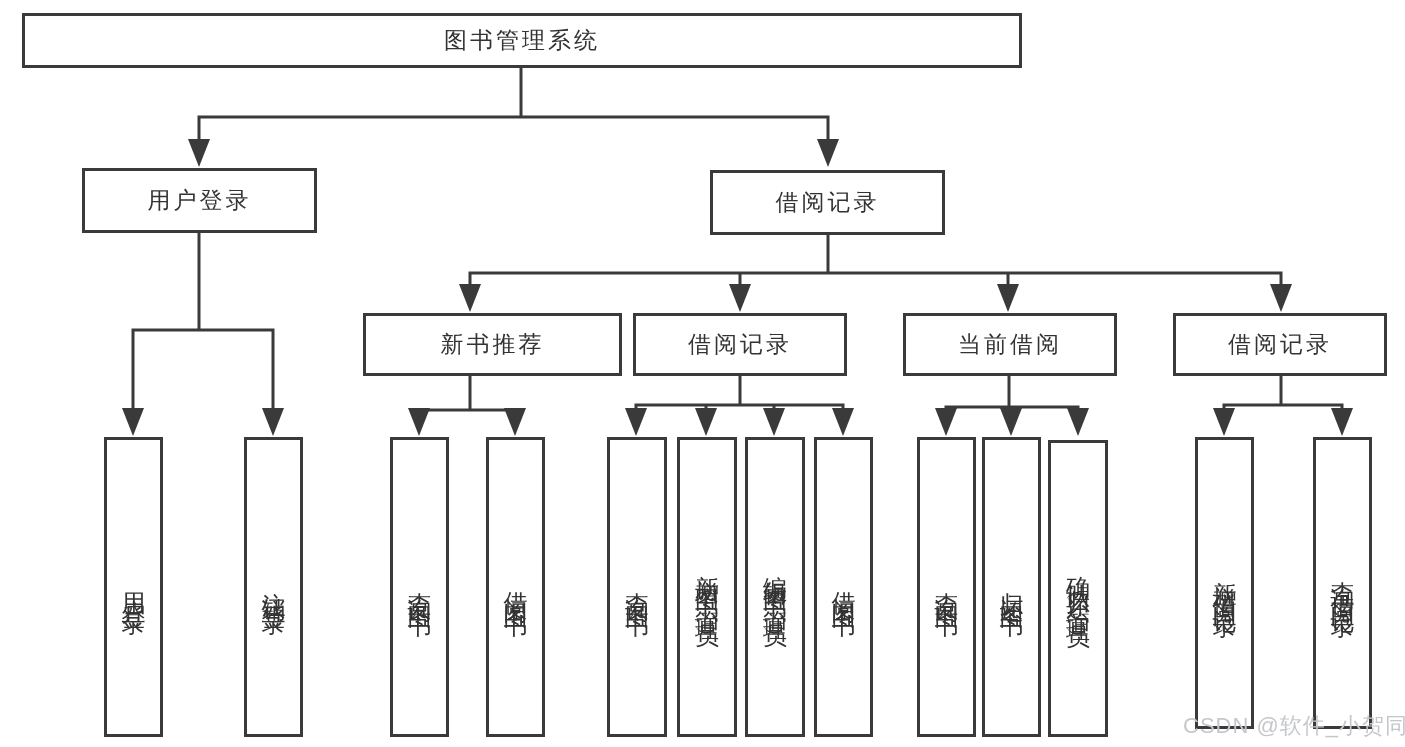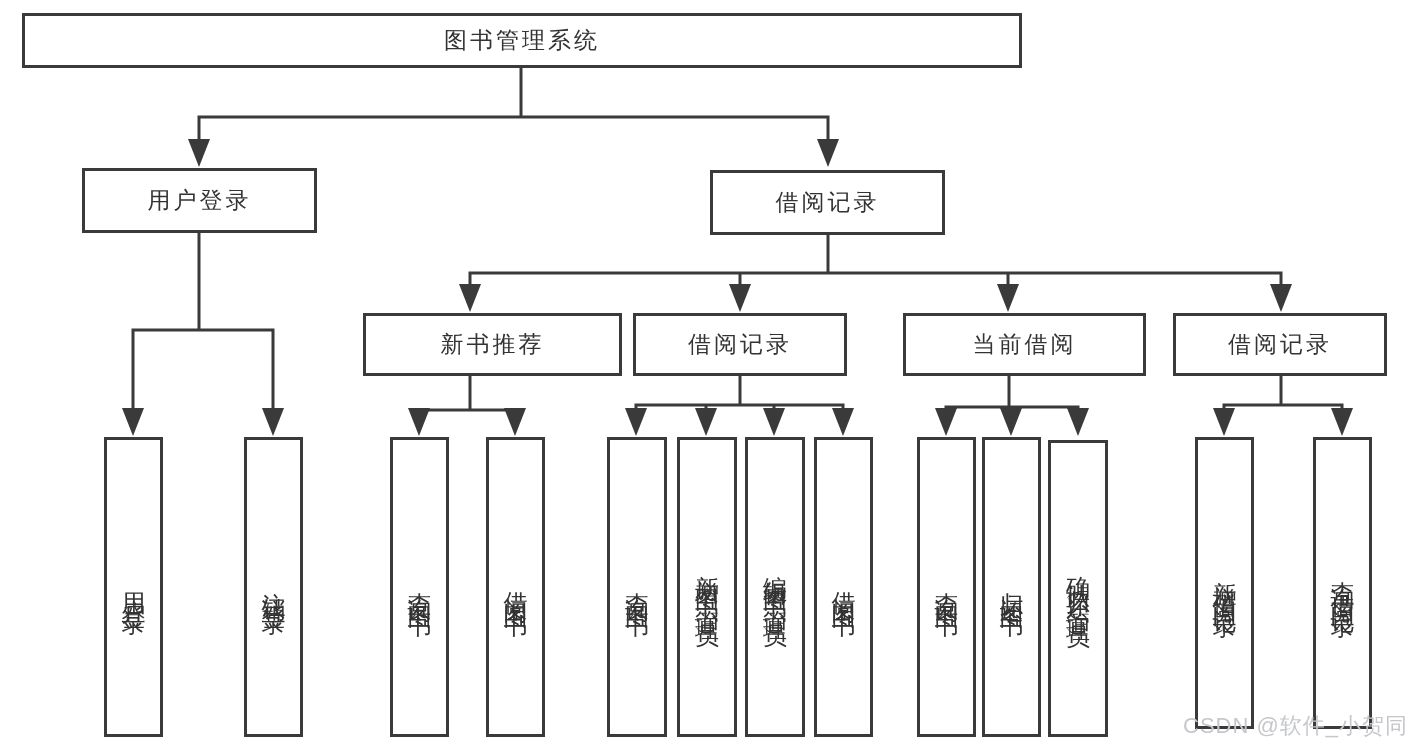--- a/index.html
+++ b/index.html
@@ -88,21 +88,21 @@
 <div class="node" style="left:710px; top:170px; width:235px; height:65px;">
   <span class="h-label">借阅记录</span>
 </div>
 
 <div class="node" style="left:363px; top:313px; width:259px; height:63px;">
   <span class="h-label">新书推荐</span>
 </div>
 <div class="node" style="left:633px; top:313px; width:214px; height:63px;">
   <span class="h-label">借阅记录</span>
 </div>
-<div class="node" style="left:903px; top:313px; width:243px; height:63px;">
+<div class="node" style="left:903px; top:313px; width:214px; height:63px;">
   <span class="h-label">当前借阅</span>
 </div>
 <div class="node" style="left:1173px; top:313px; width:214px; height:63px;">
   <span class="h-label">借阅记录</span>
 </div>
 
 <div class="node" style="left:104px; top:437px; width:59px; height:300px;">
   <span class="leaf-label">用户登录</span>
 </div>
 <div class="node" style="left:244px; top:437px; width:59px; height:300px;">

